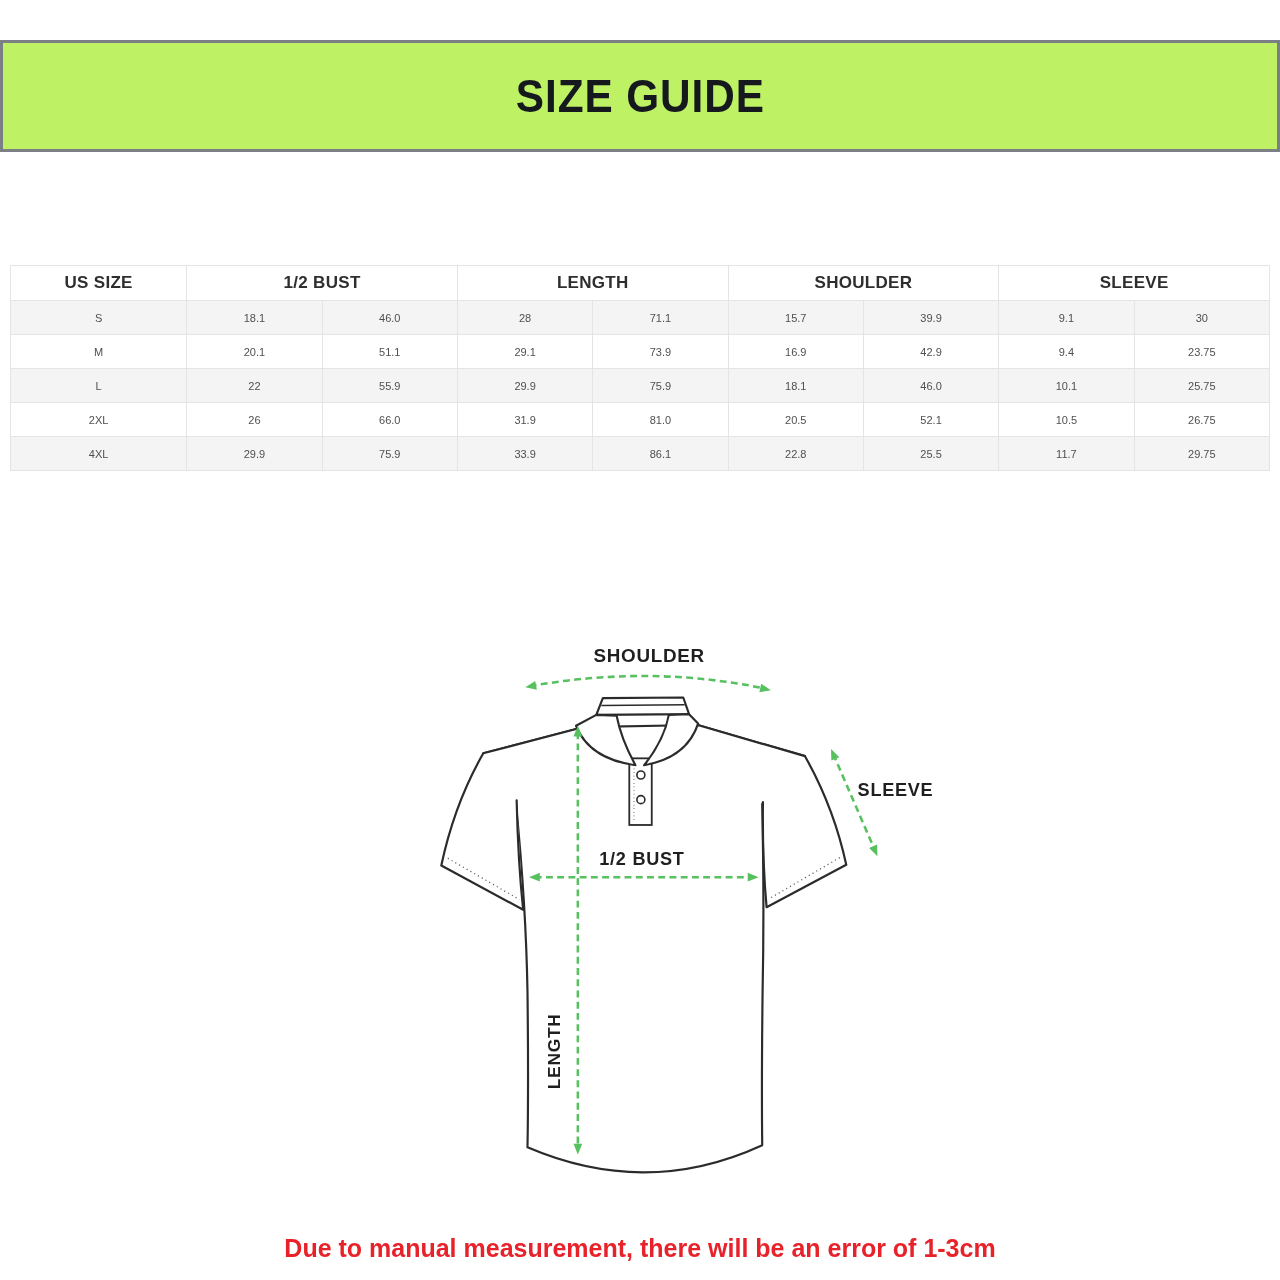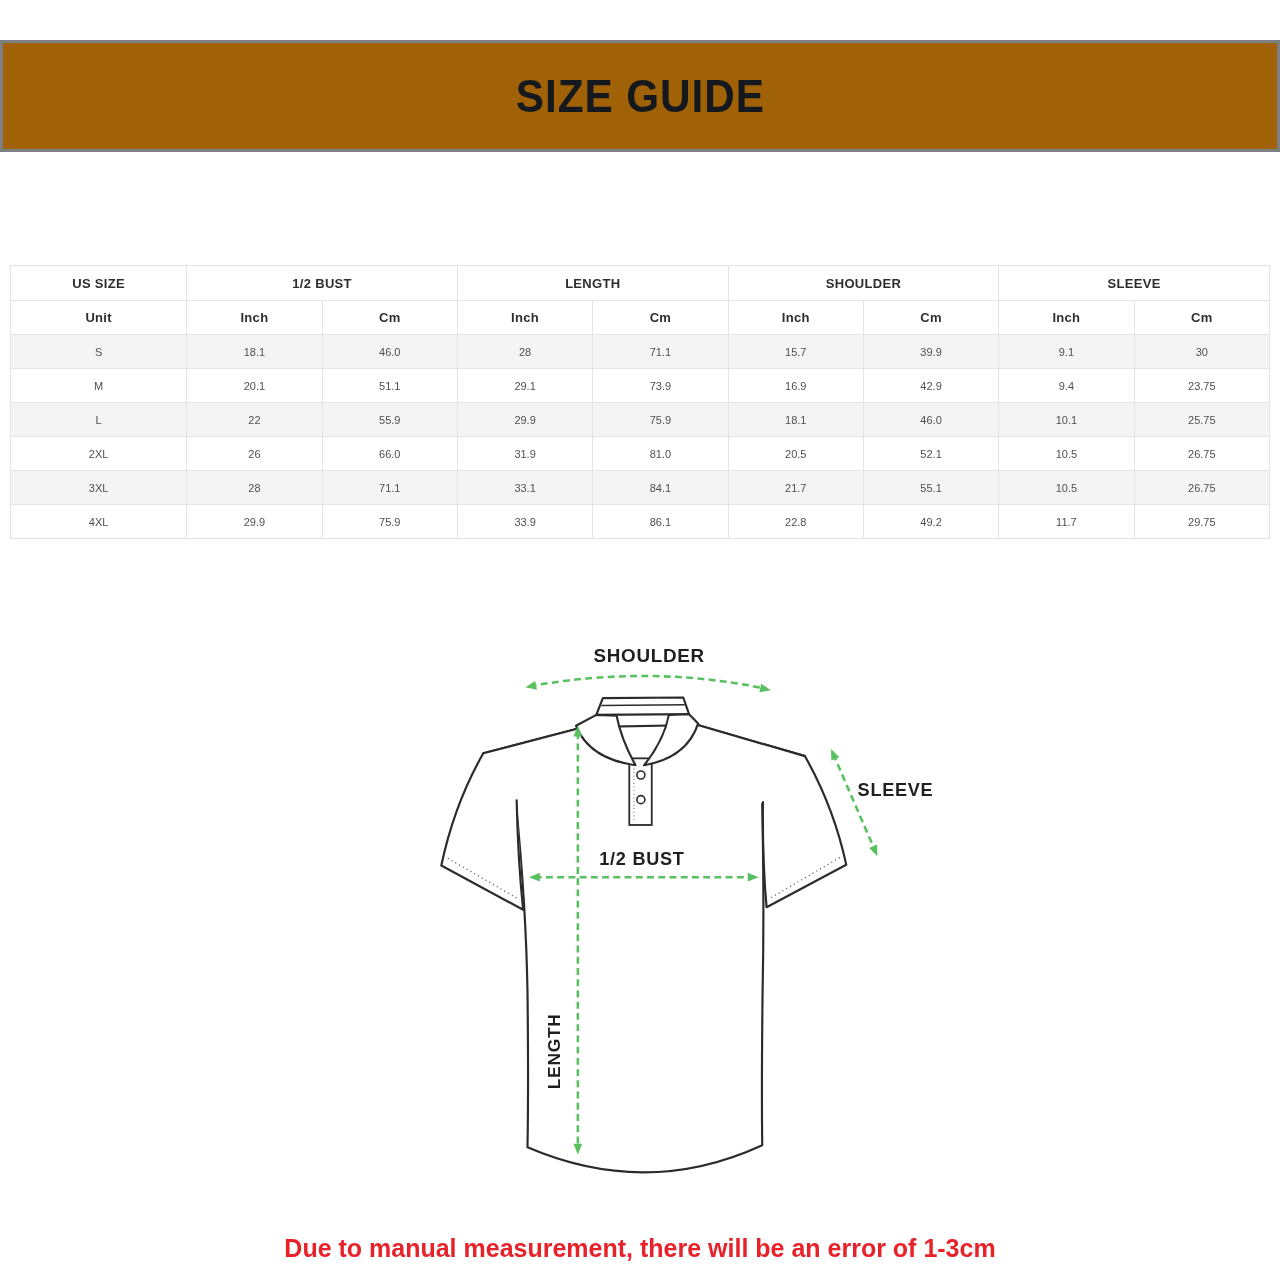--- a/index.html
+++ b/index.html
@@ -3,35 +3,35 @@
 <meta charset="utf-8">
 <style>
   html,body{margin:0;padding:0;}
   body{
     width:1280px;height:1280px;position:relative;background:#ffffff;
     font-family:"Liberation Sans","DejaVu Sans",sans-serif;overflow:hidden;
   }
   
   .banner{
     position:absolute;left:0;top:40px;width:1280px;height:112px;
-    background:#a16207;border:3px solid #7c8084;box-sizing:border-box;
+    background:#bef264;border:3px solid #7c8084;box-sizing:border-box;
     display:flex;align-items:center;justify-content:center;
   }
   .banner h1{
     margin:0;font-size:46px;font-weight:800;color:#15191d;
     letter-spacing:1px;transform:scaleX(0.92);
   }
   
   .table-wrap{position:absolute;left:10px;top:265px;width:1260px;}
   table{width:100%;border-collapse:collapse;table-layout:fixed;}
   th,td{
     border:1px solid #e4e4e4;text-align:center;vertical-align:middle;
     height:33px;padding:0;background:#fff;
   }
-  thead th{font-size:13px;font-weight:700;color:#2e2e2e;letter-spacing:.3px;text-align:center;}
+  thead th{font-size:17px;font-weight:700;color:#2e2e2e;letter-spacing:.3px;text-align:center;}
   thead tr.group-row th{height:34px;}
   tbody td{font-size:11px;font-weight:400;color:#4f4f4f;}
   tbody tr:nth-child(odd) td{background:#f4f4f4;}
   
   .diagram{position:absolute;left:400px;top:630px;width:560px;height:570px;}
   .diagram text{
     font-family:"Liberation Sans","DejaVu Sans",sans-serif;
     font-weight:700;fill:#1f1f1f;letter-spacing:2px;
   }
   
@@ -60,31 +60,20 @@
       <col style="width:10.75%">
         <col style="width:10.75%">
     </colgroup>
     <thead>
       <tr class="group-row">
         <th>US SIZE</th>
         <th colspan="2">1/2 BUST</th>
         <th colspan="2">LENGTH</th>
         <th colspan="2">SHOULDER</th>
         <th colspan="2">SLEEVE</th>
-      </tr>
-      <tr class="unit-row">
-        <th>Unit</th>
-        <th>Inch</th>
-        <th>Cm</th>
-        <th>Inch</th>
-        <th>Cm</th>
-        <th>Inch</th>
-        <th>Cm</th>
-        <th>Inch</th>
-        <th>Cm</th>
       </tr>
     </thead>
     <tbody>
       <tr>
         <td>S</td>
         <td>18.1</td>
         <td>46.0</td>
         <td>28</td>
         <td>71.1</td>
         <td>15.7</td>
@@ -119,38 +108,27 @@
         <td>26</td>
         <td>66.0</td>
         <td>31.9</td>
         <td>81.0</td>
         <td>20.5</td>
         <td>52.1</td>
         <td>10.5</td>
         <td>26.75</td>
       </tr>
       <tr>
-        <td>3XL</td>
-        <td>28</td>
-        <td>71.1</td>
-        <td>33.1</td>
-        <td>84.1</td>
-        <td>21.7</td>
-        <td>55.1</td>
-        <td>10.5</td>
-        <td>26.75</td>
-      </tr>
-      <tr>
         <td>4XL</td>
         <td>29.9</td>
         <td>75.9</td>
         <td>33.9</td>
         <td>86.1</td>
         <td>22.8</td>
-        <td>49.2</td>
+        <td>25.5</td>
         <td>11.7</td>
         <td>29.75</td>
       </tr>
     </tbody>
   </table>
 </div>
 
 <svg class="diagram" viewBox="0 0 1546 1573">
 
   <g>

